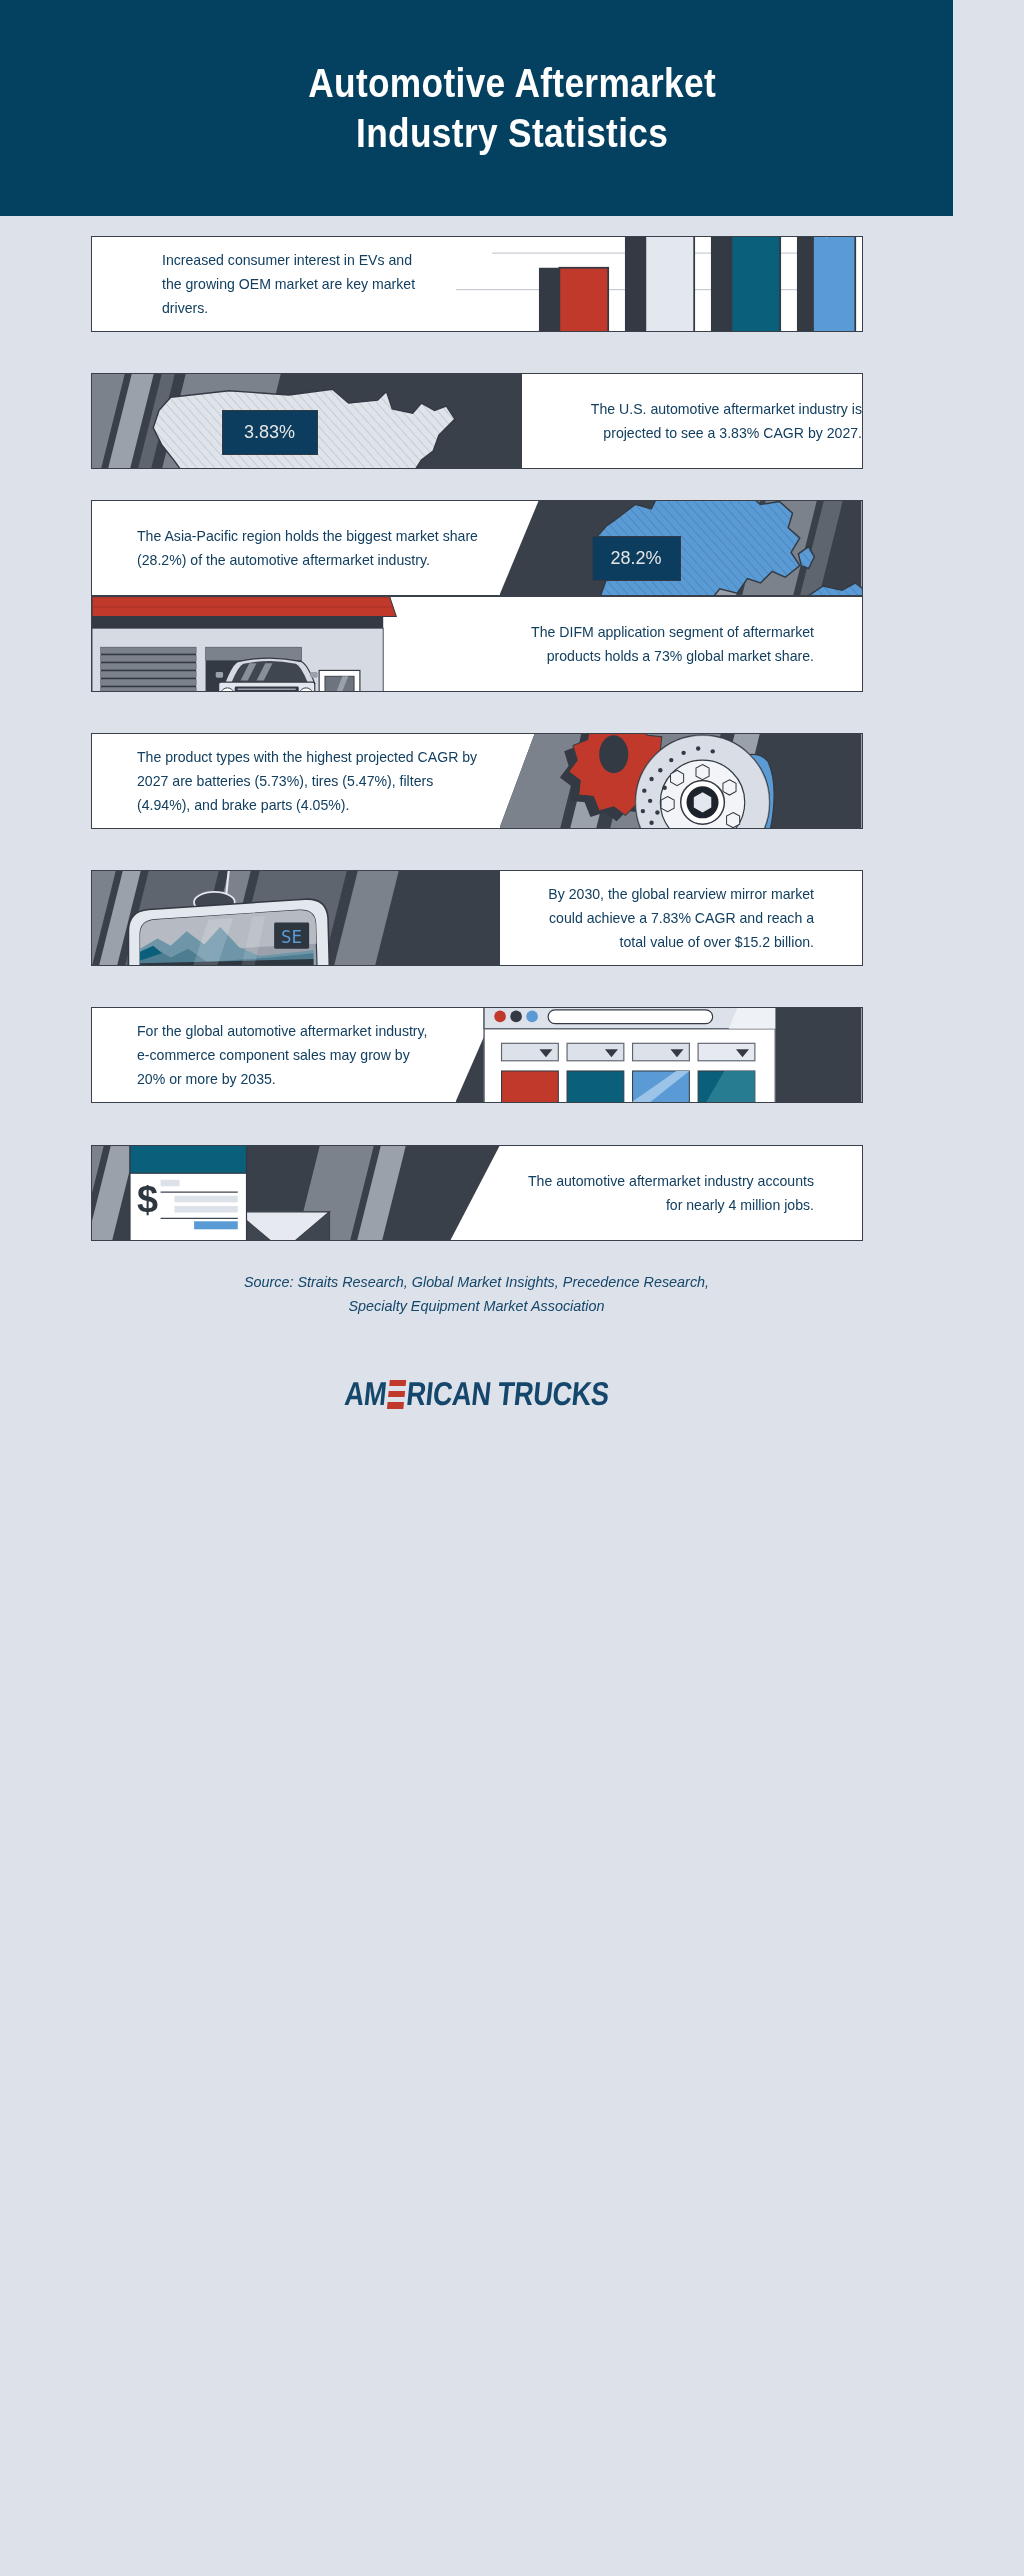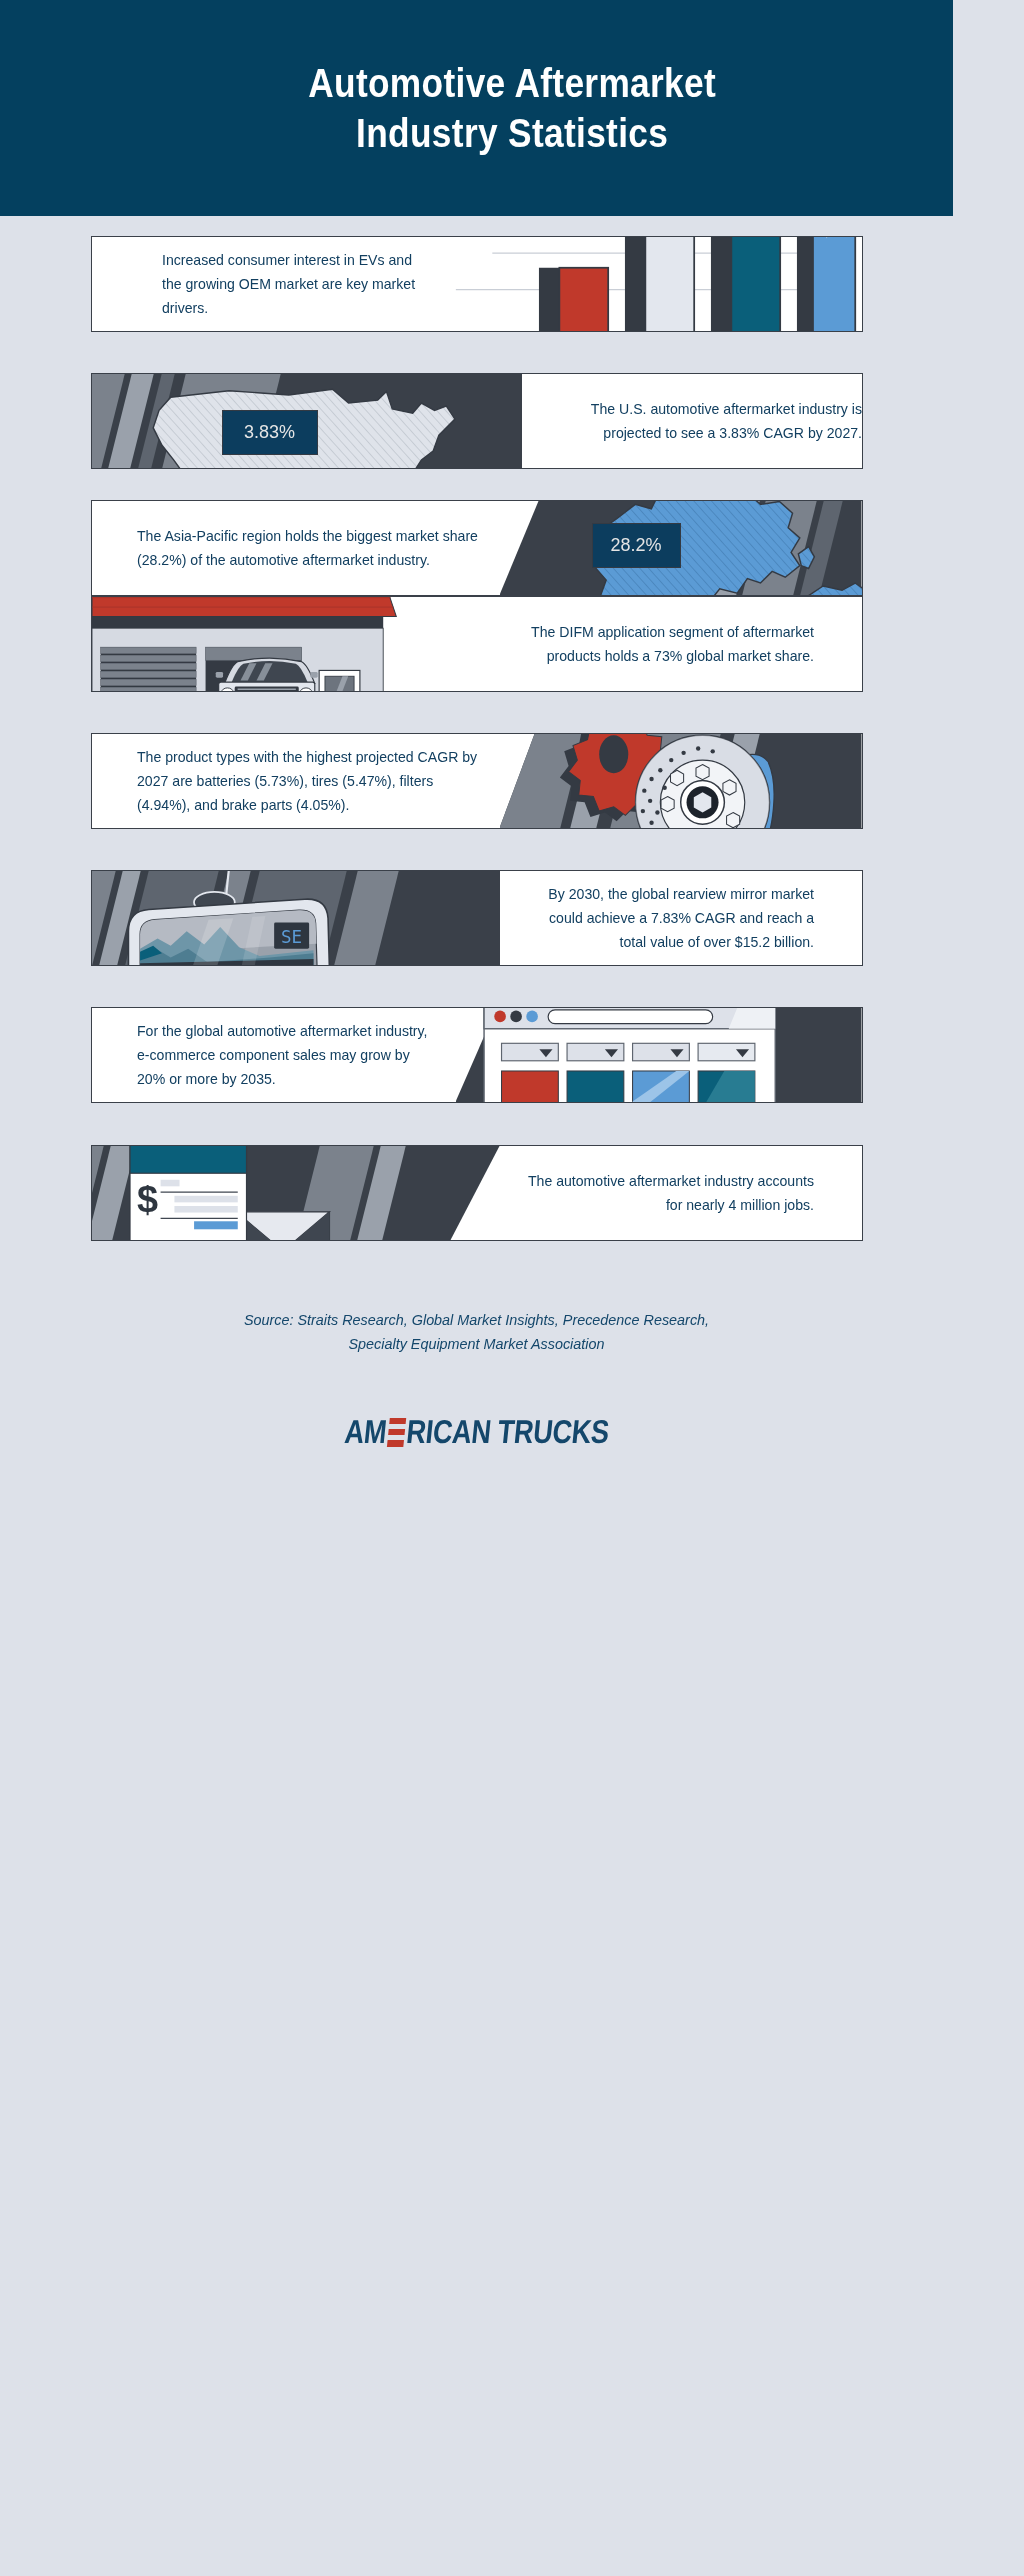--- a/index.html
+++ b/index.html
@@ -119,21 +119,21 @@
   #p7 { height: 96px; margin-top: 41px; }
   #p7 .textcell { width: 364px; display: flex; align-items: center; padding-left: 45px; }
   #p7 .artcell { flex: 1; position: relative; }
 
   
   #p8 { height: 96px; margin-top: 42px; }
   #p8 .artcell { width: 408px; position: relative; }
   #p8 .textcell { flex: 1; display: flex; align-items: center; justify-content: flex-end; padding-right: 48px; }
 
   
-  .footer { margin-top: 67px; text-align: center; }
+  .footer { margin-top: 29px; text-align: center; }
   .source {
     color: #14476b;
     font-style: italic;
     font-size: 15.3px;
     line-height: 1.55;
     font-family: "Liberation Sans Narrow","Liberation Sans",sans-serif;
     transform: scaleX(0.94);
   }
   .logo { margin-top: 58px; display: flex; justify-content: center; align-items: center; }
   .logo-text {
@@ -254,21 +254,21 @@
           </defs>
           <path d="M120 60 L146 40 L168 46 L180 22 L204 14 L226 28 L250 18 L276 30
                    L300 24 L318 40 L344 36 L362 52 L356 72 L372 86 L360 106 L372 124
                    L352 140 L334 132 L318 148 L300 142 L286 162 L262 156 L246 176
                    L222 170 L206 186 L186 180 L168 196 L148 188 L130 200 L112 186
                    L98 166 L106 144 L92 128 L102 106 L92 86 L106 70 Z" fill="url(#hatchBlue)" stroke="#343a43" stroke-width="2"></path>
           <path d="M370 108 L384 98 L392 112 L384 128 L374 124 Z" fill="url(#hatchBlue)" stroke="#343a43" stroke-width="2"></path>
           <path d="M380 168 L404 152 L430 158 L448 148 L468 162 L462 188 L440 200
                    L412 196 L390 186 Z" fill="url(#hatchBlue)" stroke="#343a43" stroke-width="2"></path>
         </svg>
-        <div class="pctbox" style="left:92px;top:22px;width:89px;height:45px;">
+        <div class="pctbox" style="left:92px;top:35px;width:89px;height:45px;">
           <span>28.2%</span>
         </div>
       </div>
     </div>
   </div>
 
   <div class="panel" id="p4">
     <div class="panel-inner">
       <div class="garagecell art">
         <svg viewBox="0 0 500 215" width="364" height="157" style="position:absolute;left:0;top:-20.4px;overflow:visible">

